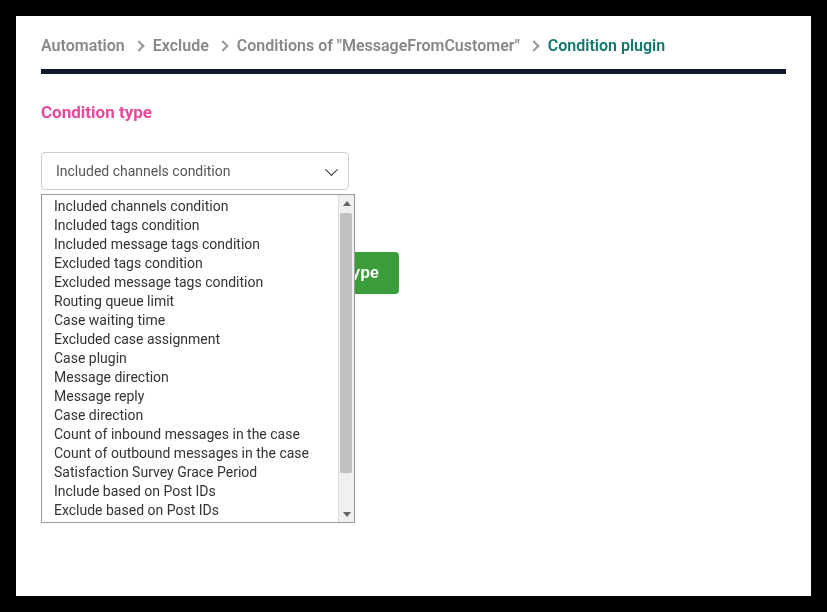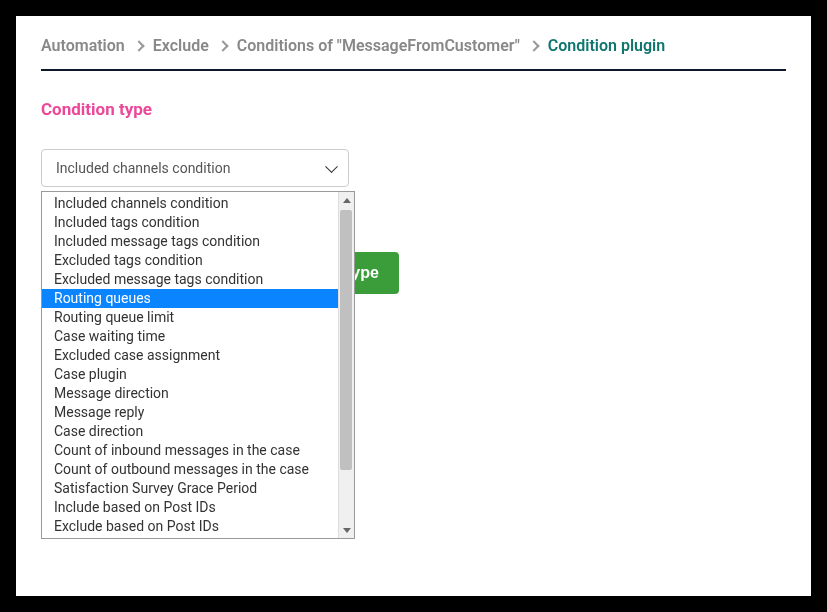--- a/index.html
+++ b/index.html
@@ -18,21 +18,21 @@
       position: relative;
     }
     .breadcrumb {
       display: flex;
       align-items: center;
       gap: 10px;
       font-size: 16px;
       font-weight: 600;
       color: #888;
       padding-bottom: 14px;
-      border-bottom: 2px solid #0f172a;
+      border-bottom: 5px solid #0f172a;
     }
     .breadcrumb .crumb { cursor: pointer; }
     .breadcrumb .crumb.current { color: #0f766e; }
     .breadcrumb .chevron {
       width: 8px;
       height: 8px;
       border-right: 2px solid #999;
       border-top: 2px solid #999;
       transform: rotate(45deg);
       flex-shrink: 0;
@@ -176,21 +176,20 @@
       <span>Included channels condition</span>
     </div>
 
     <div class="dropdown">
       <div class="dropdown-inner" id="dropdown-list">
           <div class="dropdown-item">Included channels condition</div>
           <div class="dropdown-item">Included tags condition</div>
           <div class="dropdown-item">Included message tags condition</div>
           <div class="dropdown-item">Excluded tags condition</div>
           <div class="dropdown-item">Excluded message tags condition</div>
-          <div class="dropdown-item highlighted">Routing queues</div>
           <div class="dropdown-item">Routing queue limit</div>
           <div class="dropdown-item">Case waiting time</div>
           <div class="dropdown-item">Excluded case assignment</div>
           <div class="dropdown-item">Case plugin</div>
           <div class="dropdown-item">Message direction</div>
           <div class="dropdown-item">Message reply</div>
           <div class="dropdown-item">Case direction</div>
           <div class="dropdown-item">Count of inbound messages in the case</div>
           <div class="dropdown-item">Count of outbound messages in the case</div>
           <div class="dropdown-item">Satisfaction Survey Grace Period</div>

